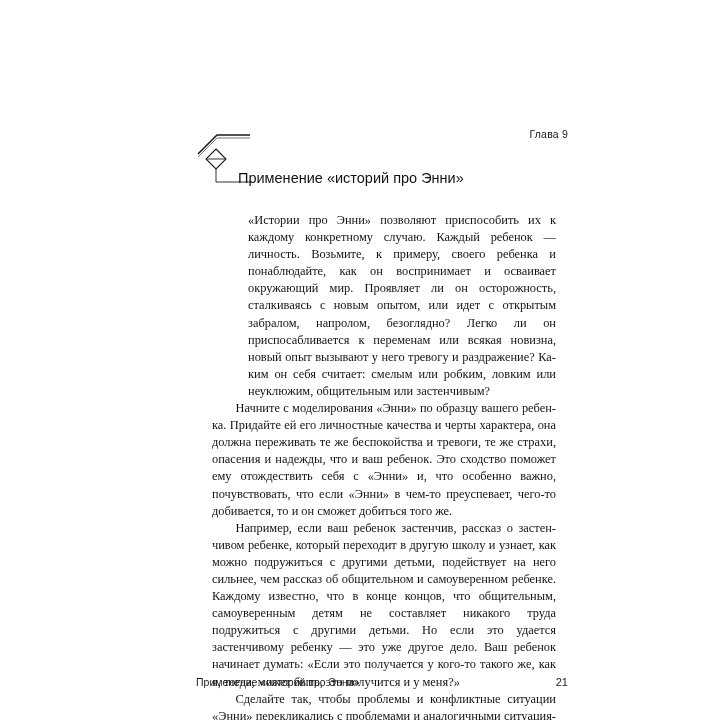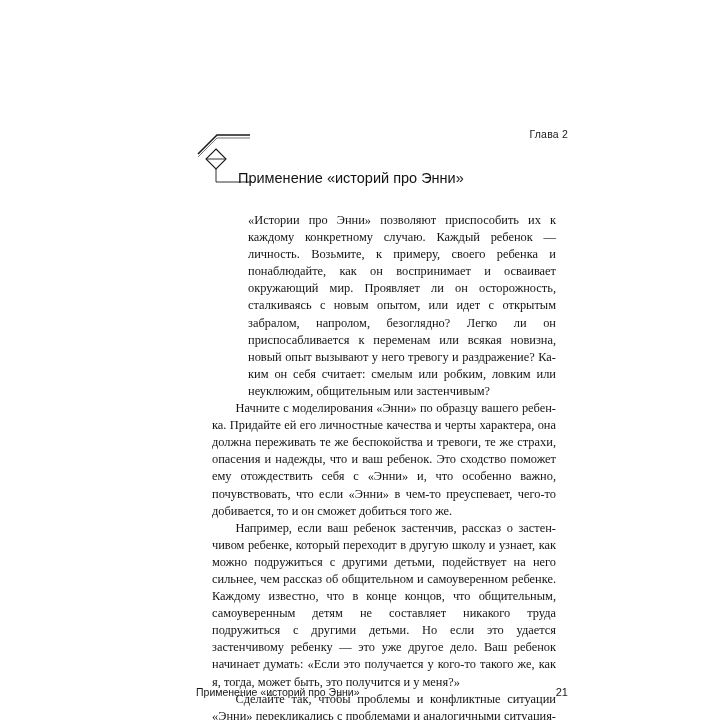--- a/index.html
+++ b/index.html
@@ -83,31 +83,30 @@
     display: flex;
     justify-content: space-between;
     align-items: baseline;
     font-family: "Liberation Sans", sans-serif;
     font-size: 10.5px;
     color: #1a1a1a;
   }
   .page-number {
     font-family: "Liberation Sans", sans-serif;
     font-size: 11px;
-    margin-top: 10px;
   }
 </style>
 </head>
 <body>
 
 <div class="page">
 
   <div class="header">
 
-    <div class="chapter-label">Глава 2</div>
+    <div class="chapter-label">Глава 9</div>
 
     <div class="ornament">
       <svg width="56" height="56" viewBox="0 0 56 56" aria-hidden="true">
         <path d="M2 24 L21 5 L54 5" fill="none" stroke="#1a1a1a" stroke-width="1.6"></path>
         <path d="M2 24 L21 5 L54 5" fill="none" stroke="#1a1a1a" stroke-width="0.6" transform="translate(0,3)"></path>
         <path d="M20 19 L30 29 L20 39 L10 29 Z" fill="none" stroke="#1a1a1a" stroke-width="1.1"></path>
         <path d="M10 29 L30 29" fill="none" stroke="#1a1a1a" stroke-width="0.9"></path>
         <path d="M20 39 L20 52 L56 52" fill="none" stroke="#1a1a1a" stroke-width="0.9"></path>
       </svg>
     </div>

